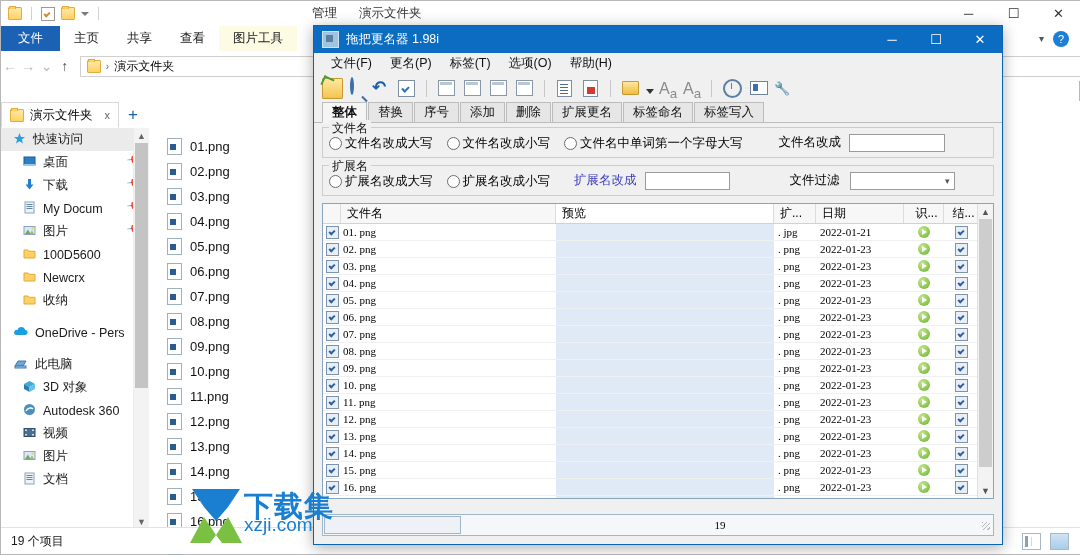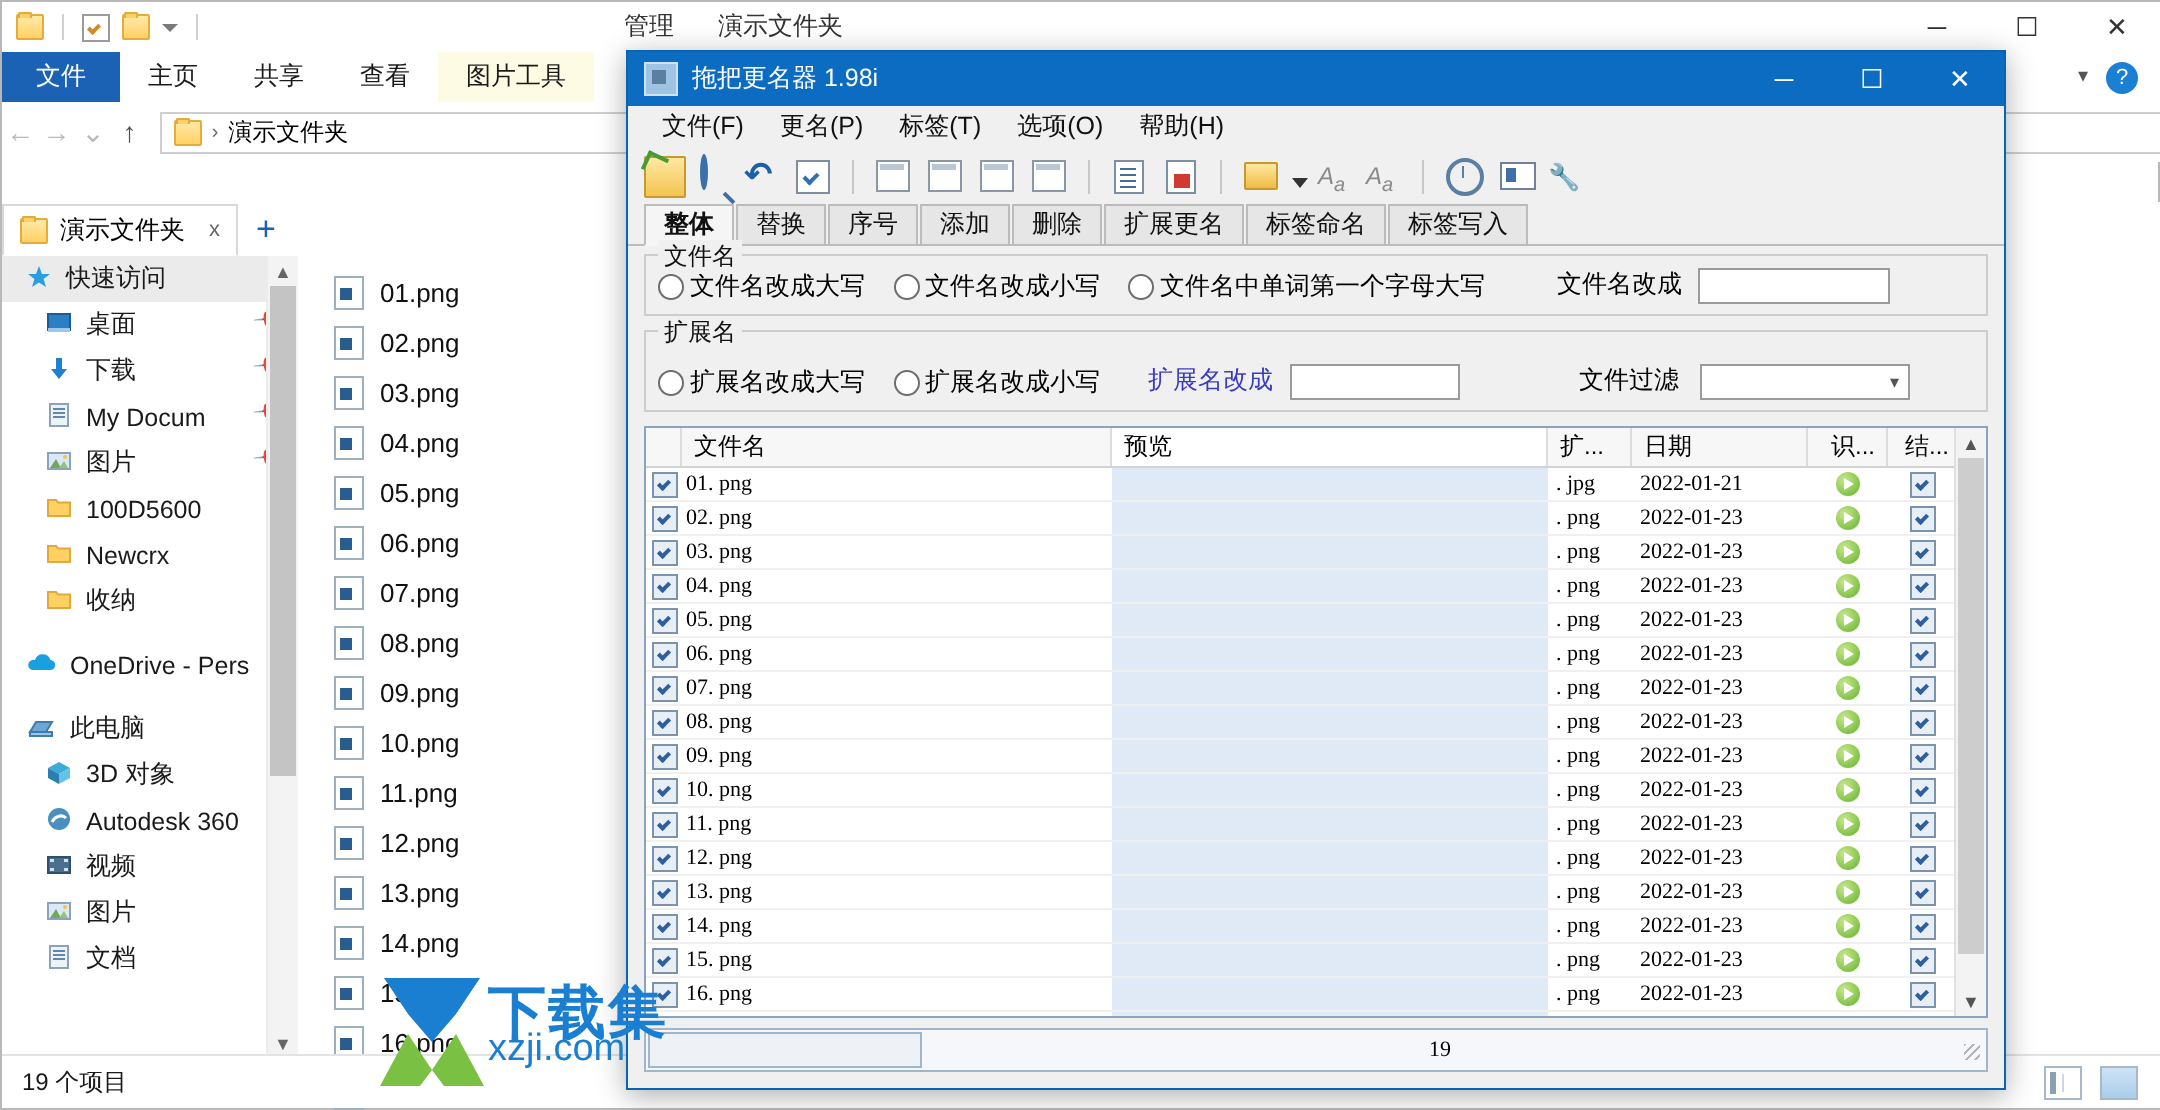--- a/index.html
+++ b/index.html
@@ -94,21 +94,21 @@
   .g-chk{border:1px solid #7d8fa0;background:#fff;width:15px;height:15px;margin:2px;}
   .g-chk:after{content:"";position:absolute;left:3px;top:5px;width:5px;height:3px;border-left:2px solid #2f6fb5;border-bottom:2px solid #2f6fb5;transform:rotate(-45deg);}
   .g-tbl{border:1px solid #8a97a6;background:#fff;width:15px;height:14px;margin:2px;}
   .g-tbl:after{content:"";position:absolute;left:1px;top:1px;width:12px;height:3px;background:#b9c6d4;}
   .g-doc{border:1px solid #7d8fa0;background:#fff;width:13px;height:15px;margin:3px;}
   .g-doc:after{content:"";position:absolute;left:2px;top:3px;width:8px;height:1px;background:#4a6e99;box-shadow:0 3px 0 #4a6e99,0 6px 0 #4a6e99,0 9px 0 #4a6e99;}
   .g-docr{border:1px solid #7d8fa0;background:#fff;width:13px;height:15px;margin:3px;}
   .g-docr:after{content:"";position:absolute;left:3px;top:6px;width:8px;height:7px;background:#cf3b33;}
   .g-pen{background:linear-gradient(#ffe8a0,#f0bb45);border:1px solid #c79a2e;width:15px;height:12px;margin:4px 2px;border-radius:1px;}
   .g-caret{width:0;height:0;border-left:4px solid transparent;border-right:4px solid transparent;border-top:5px solid #333;margin-top:7px;}
-  .g-aa{color:#8a8a8a;font-size:12px;font-style:italic;line-height:19px;}
+  .g-aa{color:#8a8a8a;font-size:16px;line-height:19px;}
   .g-clock{width:15px;height:15px;border:2px solid #5b7fa3;border-radius:50%;margin:2px;}
   .g-clock:after{content:"";position:absolute;left:6px;top:2px;width:1px;height:6px;background:#5b7fa3;}
   .g-card{border:1px solid #6f8298;background:#fff;width:16px;height:12px;margin:4px 1px;}
   .g-card:after{content:"";position:absolute;left:2px;top:2px;width:5px;height:7px;background:#3f6fa8;}
   .g-wrench{color:#6f7f8f;font-size:13px;line-height:19px;}
 
   .dlg-tabs{height:20px;display:flex;align-items:flex-start;padding-left:8px;border-bottom:1px solid #bcbcbc;background:#f0f0f0;}
   .dtab{height:19px;padding:0 9px;font-size:12.5px;line-height:19px;color:#111;border:1px solid #bcbcbc;border-bottom:none;background:#e6e6e6;margin-right:1px;}
   .dtab.active{background:#f5f5f5;border-bottom:1px solid #f5f5f5;margin-bottom:-1px;font-weight:bold;}
 
@@ -494,21 +494,21 @@
             <i></i>
             <span>文件名中单词第一个字母大写</span>
           </label>
           <span class="lbl" style="margin-left:22px;">文件名改成</span>
           <input class="txtin" style="width: 96px; margin-left: 8px;" value="">
         </div>
       </div>
 
       <div class="group">
         <span class="glegend">扩展名</span>
-        <div class="grow" style="margin-top:12px;">
+        <div class="grow" style="margin-top:2px;">
           <label class="radio">
             <i></i>
             <span>扩展名改成大写</span>
           </label>
           <label class="radio">
             <i></i>
             <span>扩展名改成小写</span>
           </label>
           <span class="lbl" style="color:#3b3bbf;margin-left:10px;">扩展名改成</span>
           <input class="txtin" style="width: 85px; margin-left: 8px;" value="">

